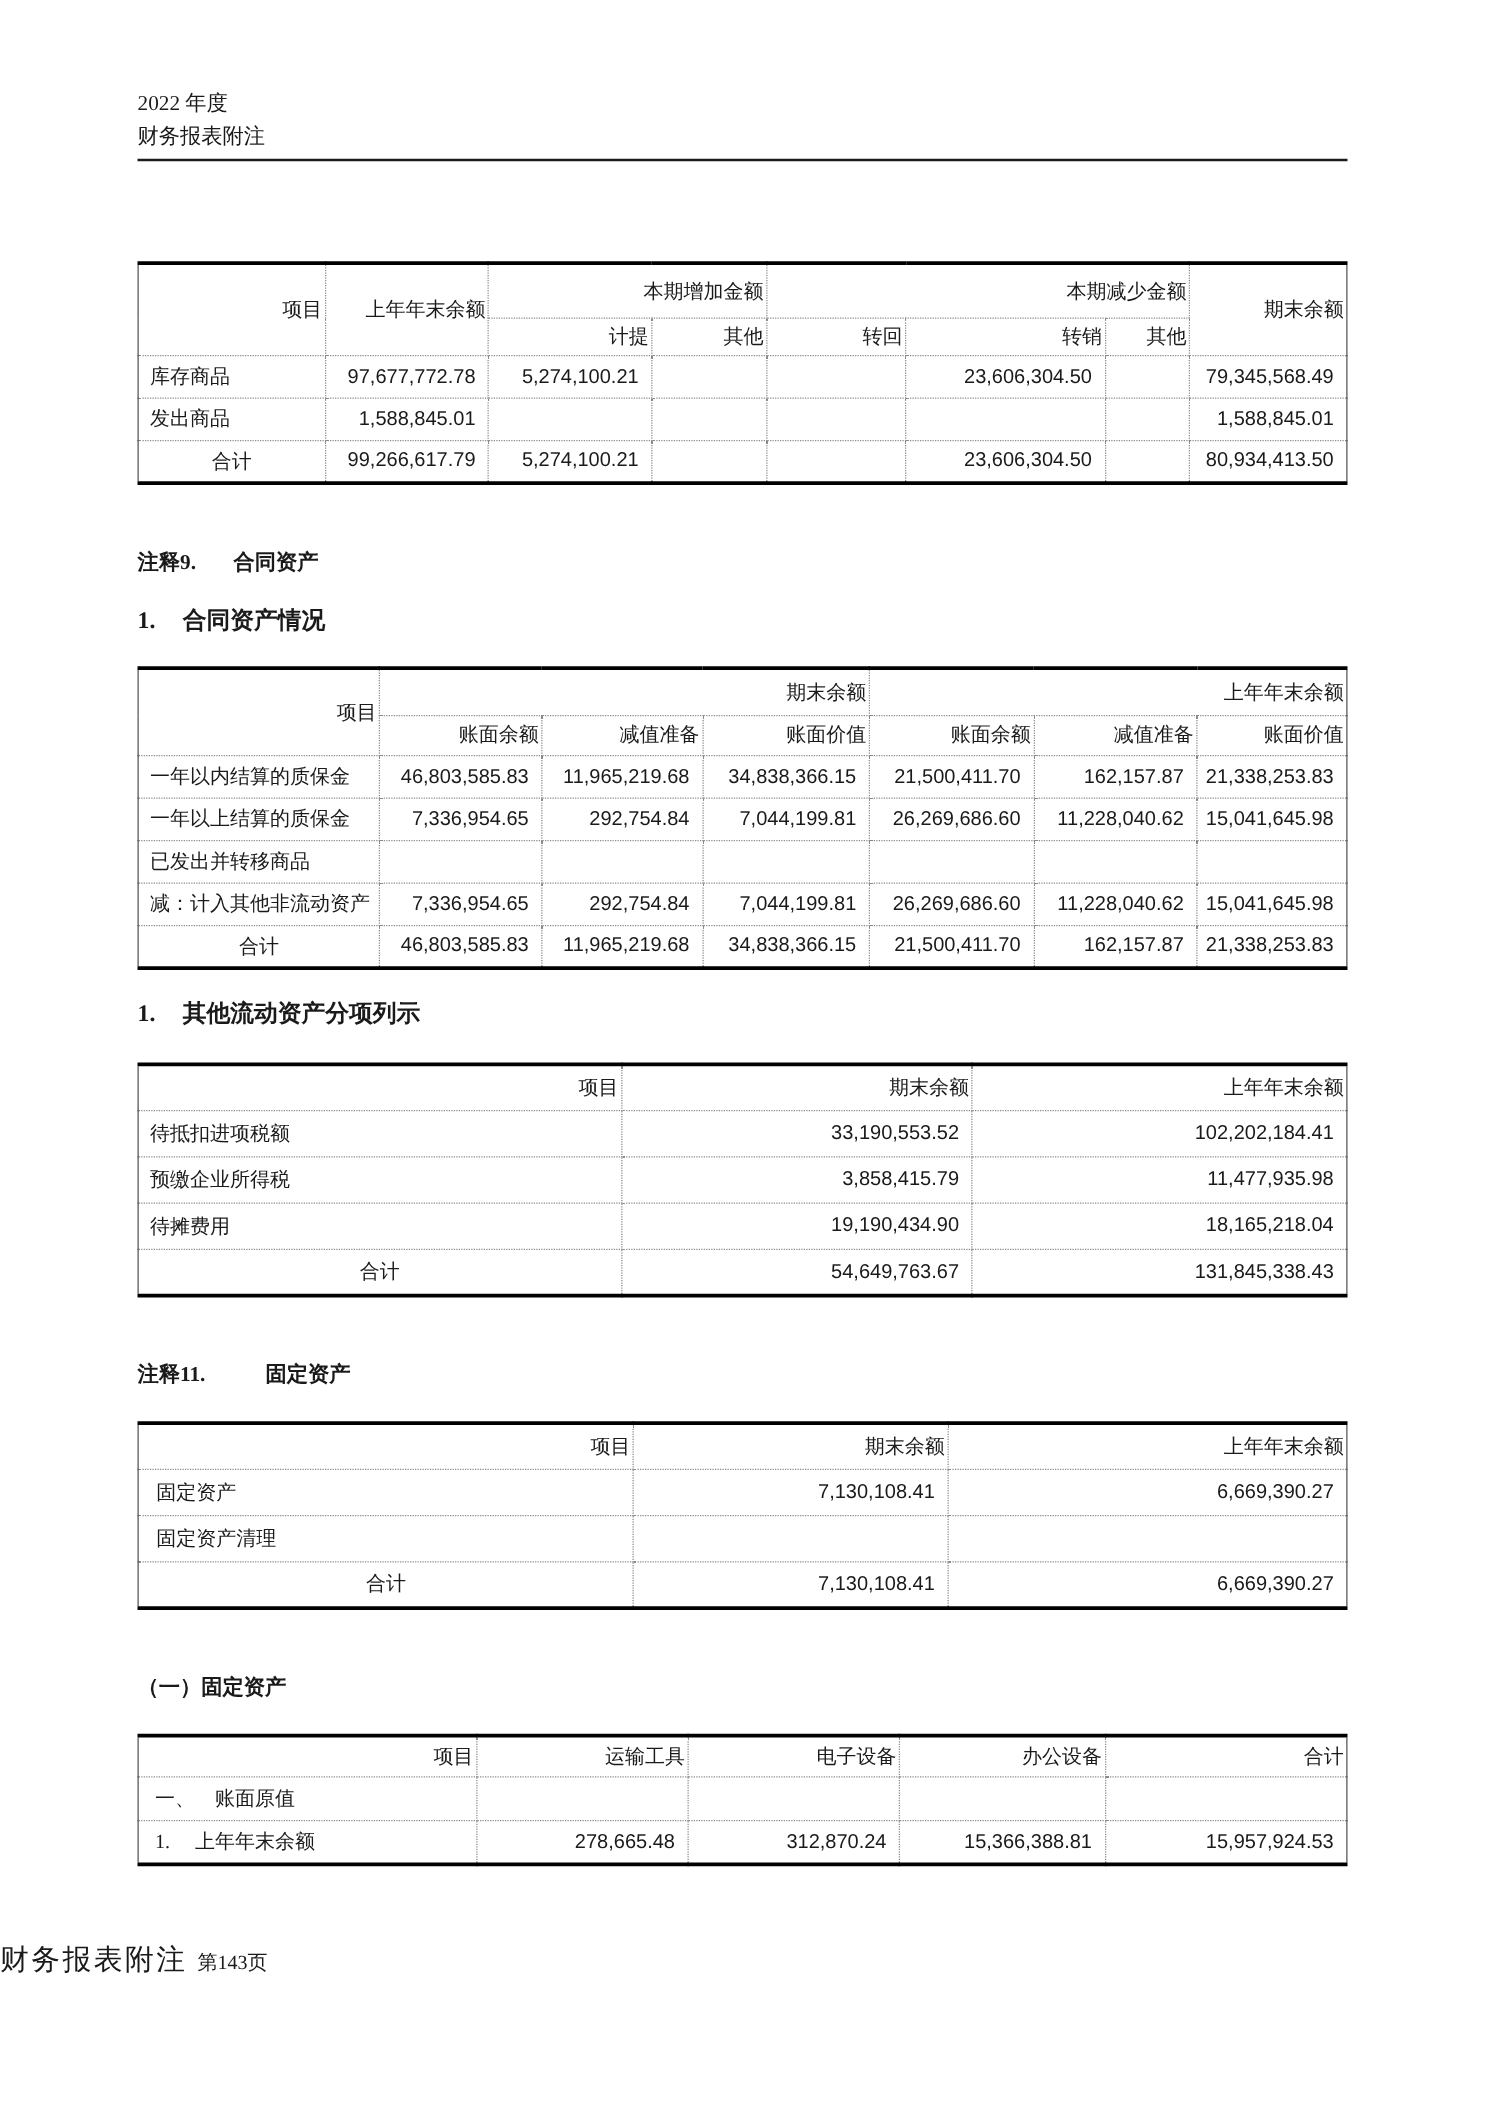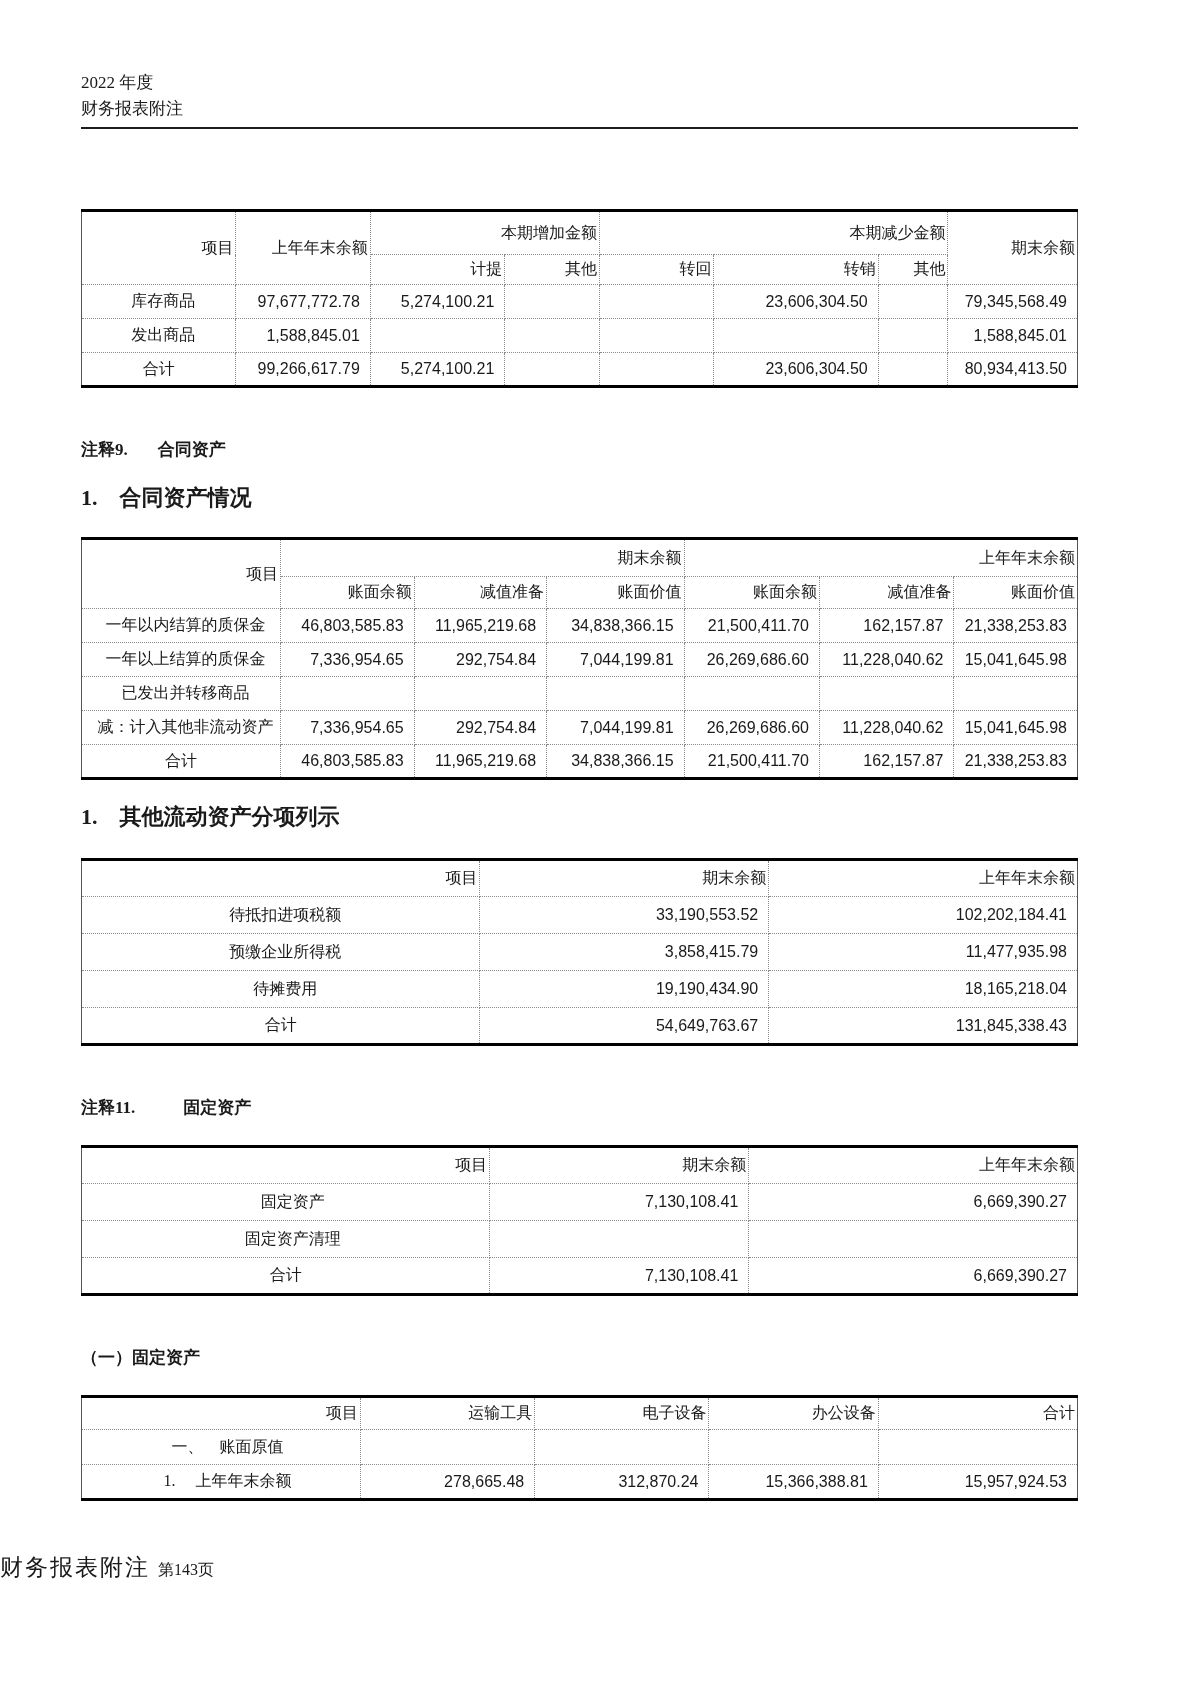--- a/index.html
+++ b/index.html
@@ -6,29 +6,29 @@
   html,body { background:#e9e9e9; }
   .page {
     position:relative;
     width:1200px; height:1697px;
     margin:0 auto;
     background:#ffffff;
     font-family:"Liberation Serif","DejaVu Serif",serif;
     color:#1a1a1a;
     overflow:hidden;
   }
-  .content { padding:70px 122px 0 81px; }
+  .content { padding:70px 122px 0 110px; }
 
   
   .doc-head { line-height:26px; font-size:17px; }
   .header-rule { border:none; border-top:2px solid #1c1c1c; margin-top:5px; }
 
   
   .note-h { font-size:17px; font-weight:bold; margin-top:50px; }
-  .sub-h  { font-size:22px; font-weight:bold; margin-top:22px; }
+  .sub-h  { font-size:19px; font-weight:bold; margin-top:22px; }
   .gap-sm { margin-left:30px; }
   .gap-lg { margin-left:48px; }
   .sub-h .tx { margin-left:22px; }
 
   
   table.tbl {
     width:100%;
     border-collapse:collapse;
     table-layout:fixed;
     border-top:3px solid #000;
@@ -42,21 +42,21 @@
     overflow:hidden;
   }
   .tbl th {
     font-size:16px;
     text-align:right;
     vertical-align:middle;
     padding:4px 2px;
   }
   .tbl td.lbl {
     font-size:16px;
-    text-align:center;
+    text-align:left;
     padding-left:9px;
     white-space:nowrap;
     vertical-align:middle;
   }
   .tbl td.num {
     font-family:"Liberation Sans","DejaVu Sans",sans-serif;
     font-size:16px;
     text-align:right;
     padding-right:10px;
     vertical-align:middle;

